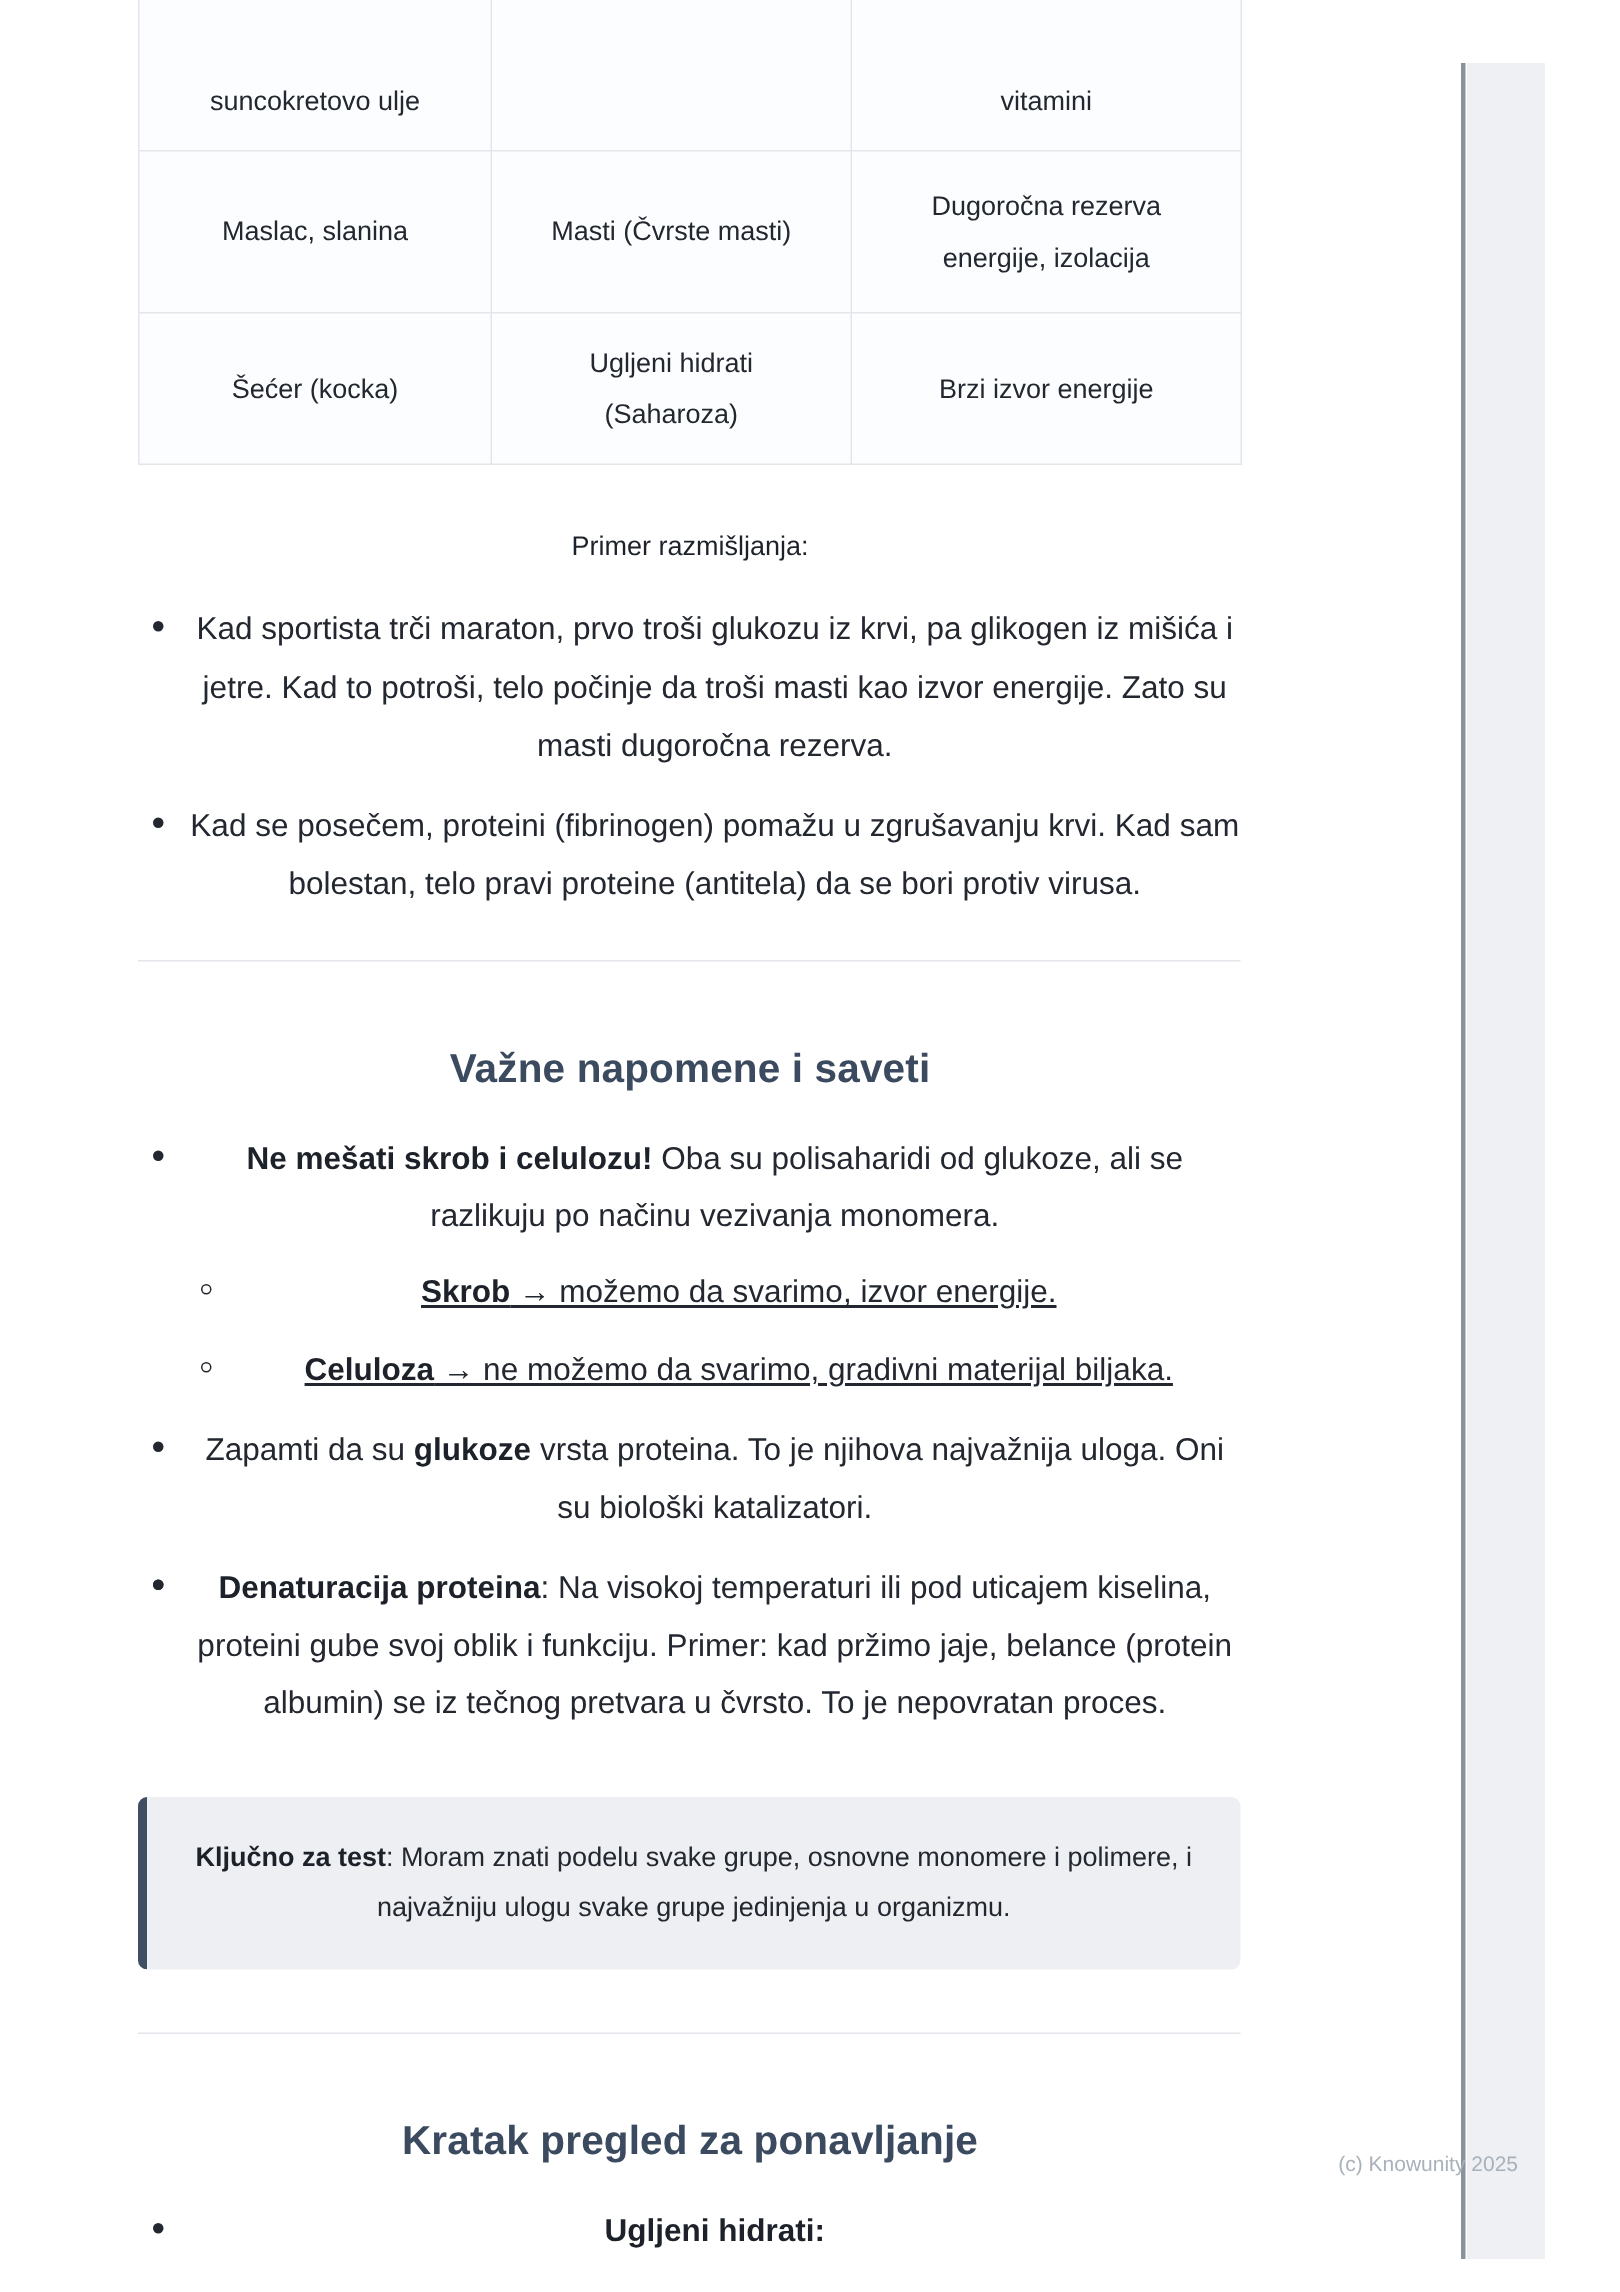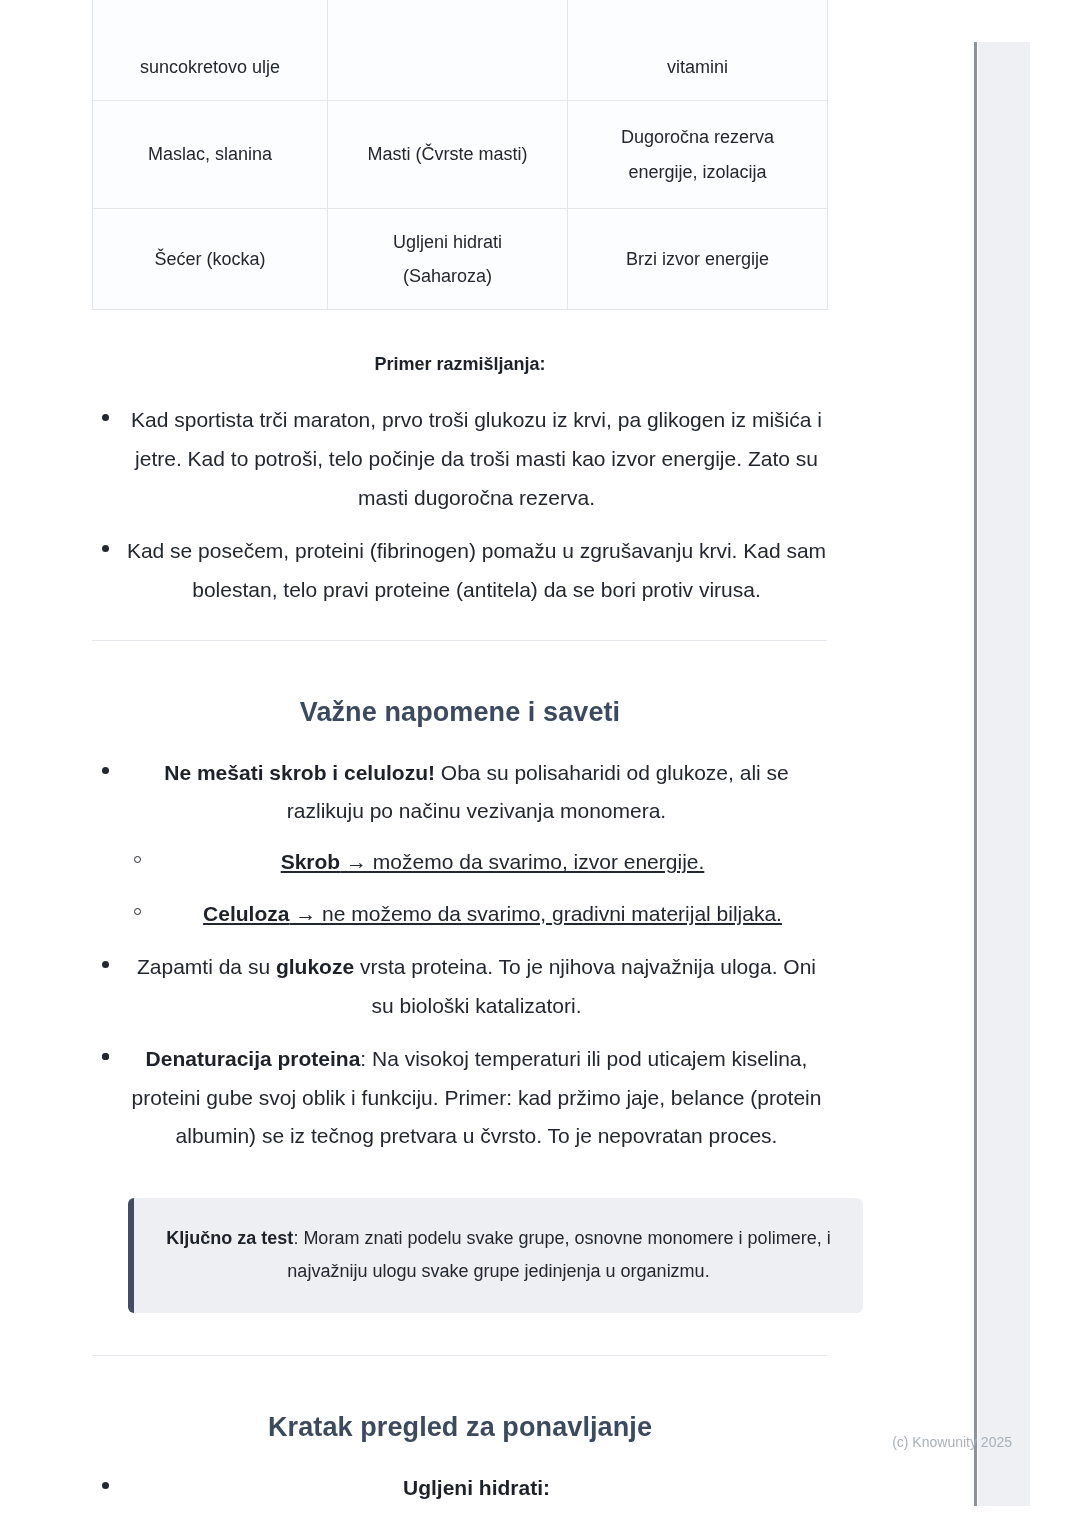--- a/index.html
+++ b/index.html
@@ -42,21 +42,21 @@
     vertical-align:bottom;
     padding-bottom:16px;
   }
   tr.row-mid td { height:108px; }
   tr.row-last td { height:100px; }
 
   
   .para-bold {
     margin-top:44px;
     font-size:18px;
-    font-weight:700;
+    font-weight:400;
     color:#1d2129;
   }
   .ul { list-style:none; margin-top:26px; }
   .li {
     position:relative;
     padding-left:33px;
     margin-bottom:14px;
     font-size:21px;
     line-height:1.85;
     color:#23272f;
@@ -93,21 +93,20 @@
   .callout {
     margin-top:42px;
     width:735px;
     background:#edeff2;
     border-left:6px solid #3f4e63;
     border-radius:6px;
     padding:24px 30px;
     font-size:18px;
     line-height:1.85;
     color:#23272f;
-    margin-left:36px;
   }
   .callout b { color:#1d2129; }
 
   
   .scroll-track {
     position:absolute;
     left:978px; top:42px;
     width:52px; height:1464px;
     background:#eef0f3;
   }

